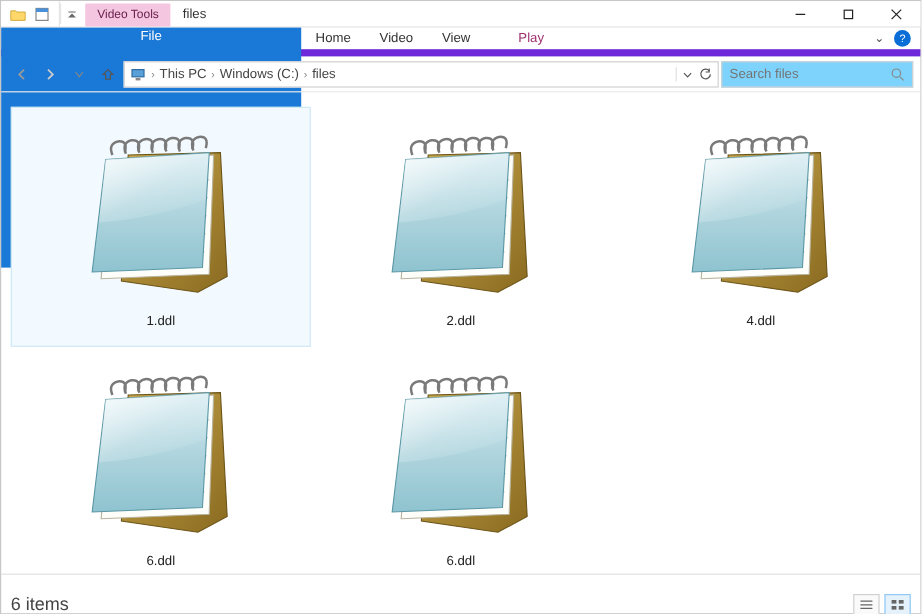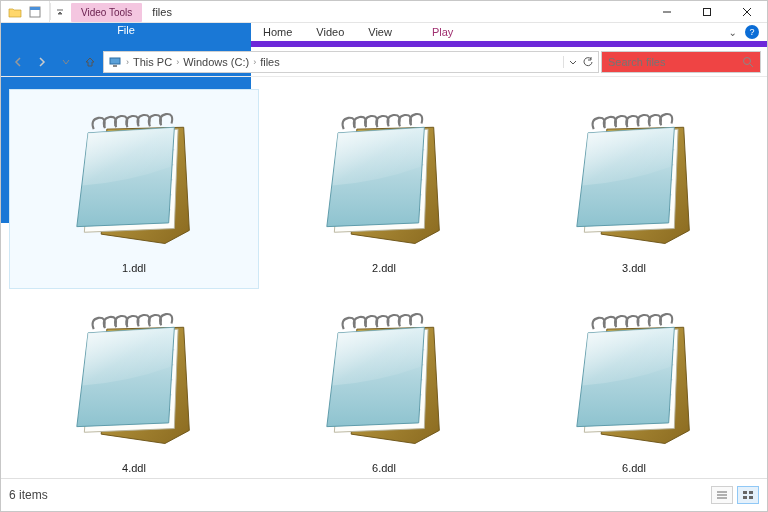--- a/index.html
+++ b/index.html
@@ -21,29 +21,29 @@
   .chev { font-size: 10px; color: #555; }
   .help-icon { width:14px; height:14px; border-radius:50%; background:#0b6dd6; color:#fff; font-size:9px; display:flex;align-items:center;justify-content:center;}
   .nav { height: 30px; display: flex; align-items: center; gap: 2px; padding: 0 6px; border-bottom: 1px solid #eaeaea; font-size: 11px; color: #444; }
   .nav-btn { width: 22px; height: 22px; display:flex; align-items:center; justify-content:center; color:#888; }
   .nav-btn.up { color:#555;}
   .addressbar { flex: 1; height: 22px; border: 1px solid #d0d0d0; display: flex; align-items: center; padding: 0 4px; gap: 4px; background:#fff; }
   .crumbs { display:flex; align-items:flex-start; gap:4px; flex:1;}
   .crumb { display:flex; align-items:center; gap:4px; }
   .crumb-sep { color:#888; font-size:9px;}
   .addr-icons { display:flex; align-items:center; gap:4px; color:#555; padding-left:4px; border-left:1px solid #e0e0e0;}
-  .searchbox { width: 160px; height: 22px; border: 1px solid #d0d0d0; display: flex; align-items: center; padding: 0 6px; color: #888; background:#ef4444;}
+  .searchbox { width: 160px; height: 22px; border: 1px solid #d0d0d0; display: flex; align-items: center; padding: 0 6px; color: #888; background:#7dd3fc;}
   .searchbox input { border:0; outline:0; width:100%; font-size:11px; color:#333; background:transparent;}
   .content { flex: 1; overflow: hidden; padding: 12px 8px 4px 8px; }
   .grid { display: flex; flex-wrap: wrap; gap: 0; }
   .file { width: 250px; height: 200px; display: flex; flex-direction: column; align-items: center; justify-content: flex-start; padding: 6px; border: 1px solid transparent; }
   .file.selected { border: 1px solid #cfe8f6; background: #f3faff; }
   .file .label { font-size: 11px; color: #222; margin-top: 6px; }
   .icon-wrap { width: 160px; height: 160px; display:flex; align-items:center; justify-content:center; }
-  .statusbar { height: 22px; border-top: 1px solid #e0e0e0; display: flex; align-items: center; font-size: 12px; color: #444; padding: 16px 8px; }
+  .statusbar { height: 22px; border-top: 1px solid #e0e0e0; display: flex; align-items: flex-start; font-size: 15px; color: #444; padding: 16px 8px; }
   .view-btns { display:flex; gap:4px; }
   .view-btn { width:22px; height:18px; border:1px solid #d0d0d0; display:flex; align-items:center; justify-content:center; font-size:9px; color:#555; background:#fafafa;}
   .view-btn.active { background:#e5f1fb; border-color:#90c8f6;}
   svg { display:block; }
 </style>
 </head>
 <body>
 
 <svg width="0" height="0" style="position:absolute">
   <defs>
@@ -225,28 +225,20 @@
             </svg>
           </div>
           <div class="label">2.ddl</div>
         </div>
         <div class="file">
           <div class="icon-wrap">
             <svg width="150" height="150" viewBox="0 0 150 160">
               <use href="#notepad-icon"></use>
             </svg>
           </div>
-          <div class="label">3.ddl</div>
-        </div>
-        <div class="file">
-          <div class="icon-wrap">
-            <svg width="150" height="150" viewBox="0 0 150 160">
-              <use href="#notepad-icon"></use>
-            </svg>
-          </div>
           <div class="label">4.ddl</div>
         </div>
         <div class="file">
           <div class="icon-wrap">
             <svg width="150" height="150" viewBox="0 0 150 160">
               <use href="#notepad-icon"></use>
             </svg>
           </div>
           <div class="label">6.ddl</div>
         </div>

